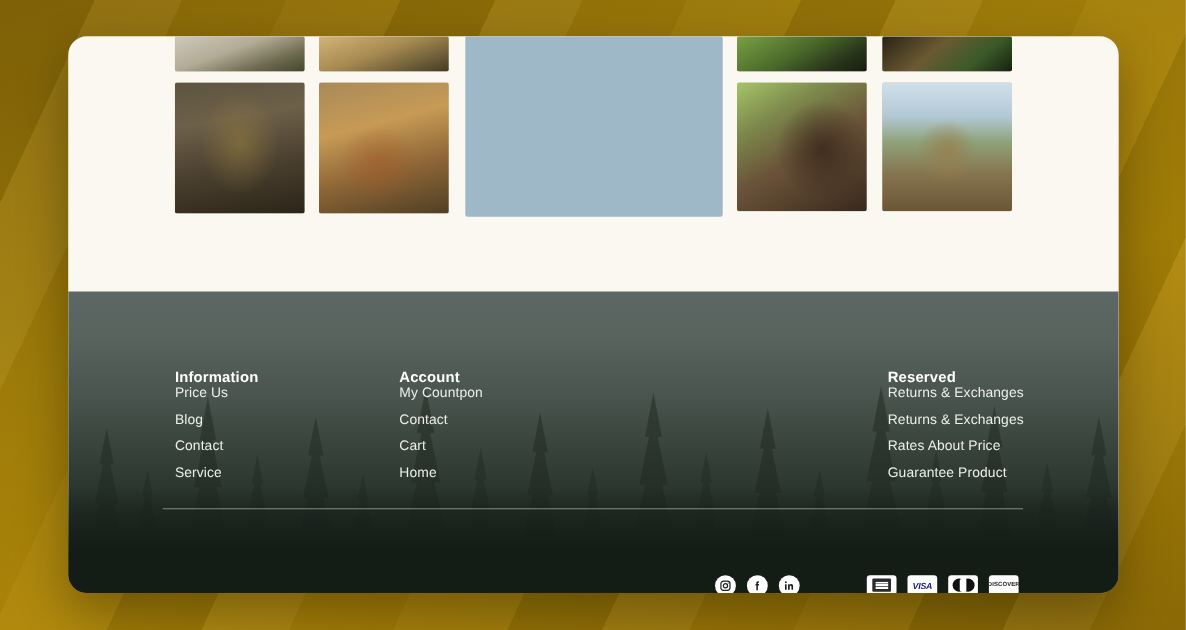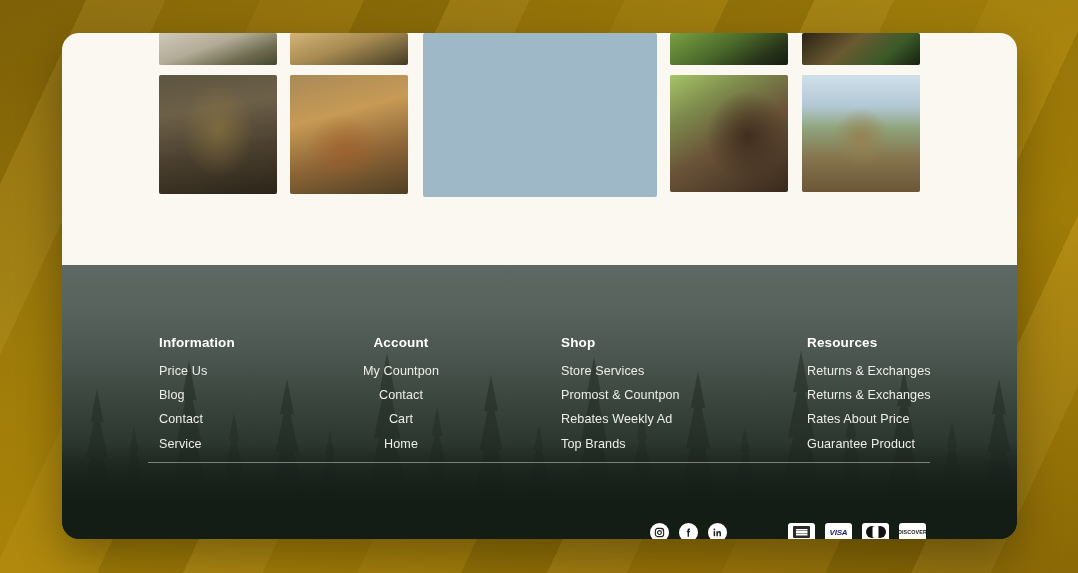--- a/index.html
+++ b/index.html
@@ -60,21 +60,21 @@
     position:absolute; bottom:0;
     background:#1d2720;
     clip-path:polygon(50% 0%, 62% 22%, 56% 22%, 70% 46%, 62% 46%, 78% 72%, 66% 72%, 84% 100%, 16% 100%, 34% 72%, 22% 72%, 38% 46%, 30% 46%, 44% 22%, 38% 22%);
   }
 
   .footer-inner { position:relative; z-index:3; height:100%; }
 
   .fcol { position:absolute; top:70px; }
   .fcol-title {
     font-size:13.5px; font-weight:bold; color:#ffffff;
-    letter-spacing:0.15px; margin-bottom:14px;
+    letter-spacing:0.15px; 
   }
   .flink {
     display:block; font-size:12.6px; color:#eceeea;
     margin-bottom:10.2px; letter-spacing:0.1px; cursor:pointer;
   }
 
   #footer-divider {
     position:absolute; left:86px; top:197px; width:782px; height:1px;
     background:rgba(232,238,232,0.45);
   }
@@ -190,38 +190,31 @@
     <div class="footer-inner">
 
       <div class="fcol" style="left:97px;">
         <div class="fcol-title">Information</div>
         <a class="flink">Price Us</a>
         <a class="flink">Blog</a>
         <a class="flink">Contact</a>
         <a class="flink">Service</a>
       </div>
 
-      <div class="fcol" style="left:301px;text-align:center;">
+      <div class="fcol" style="left:301px;">
         <div class="fcol-title">Account</div>
         <a class="flink">My Countpon</a>
         <a class="flink">Contact</a>
         <a class="flink">Cart</a>
         <a class="flink">Home</a>
       </div>
 
-      <div class="fcol" style="left:499px;">
-        <div class="fcol-title">Shop</div>
-        <a class="flink">Store Services</a>
-        <a class="flink">Promost &amp; Countpon</a>
-        <a class="flink">Rebates Weekly Ad</a>
-        <a class="flink">Top Brands</a>
-      </div>
 
       <div class="fcol" style="left:745px;">
-        <div class="fcol-title">Resources</div>
+        <div class="fcol-title">Reserved</div>
         <a class="flink">Returns &amp; Exchanges</a>
         <a class="flink">Returns &amp; Exchanges</a>
         <a class="flink">Rates About Price</a>
         <a class="flink">Guarantee Product</a>
       </div>
 
       <div id="footer-divider"></div>
 
 
       <div id="social-row">

